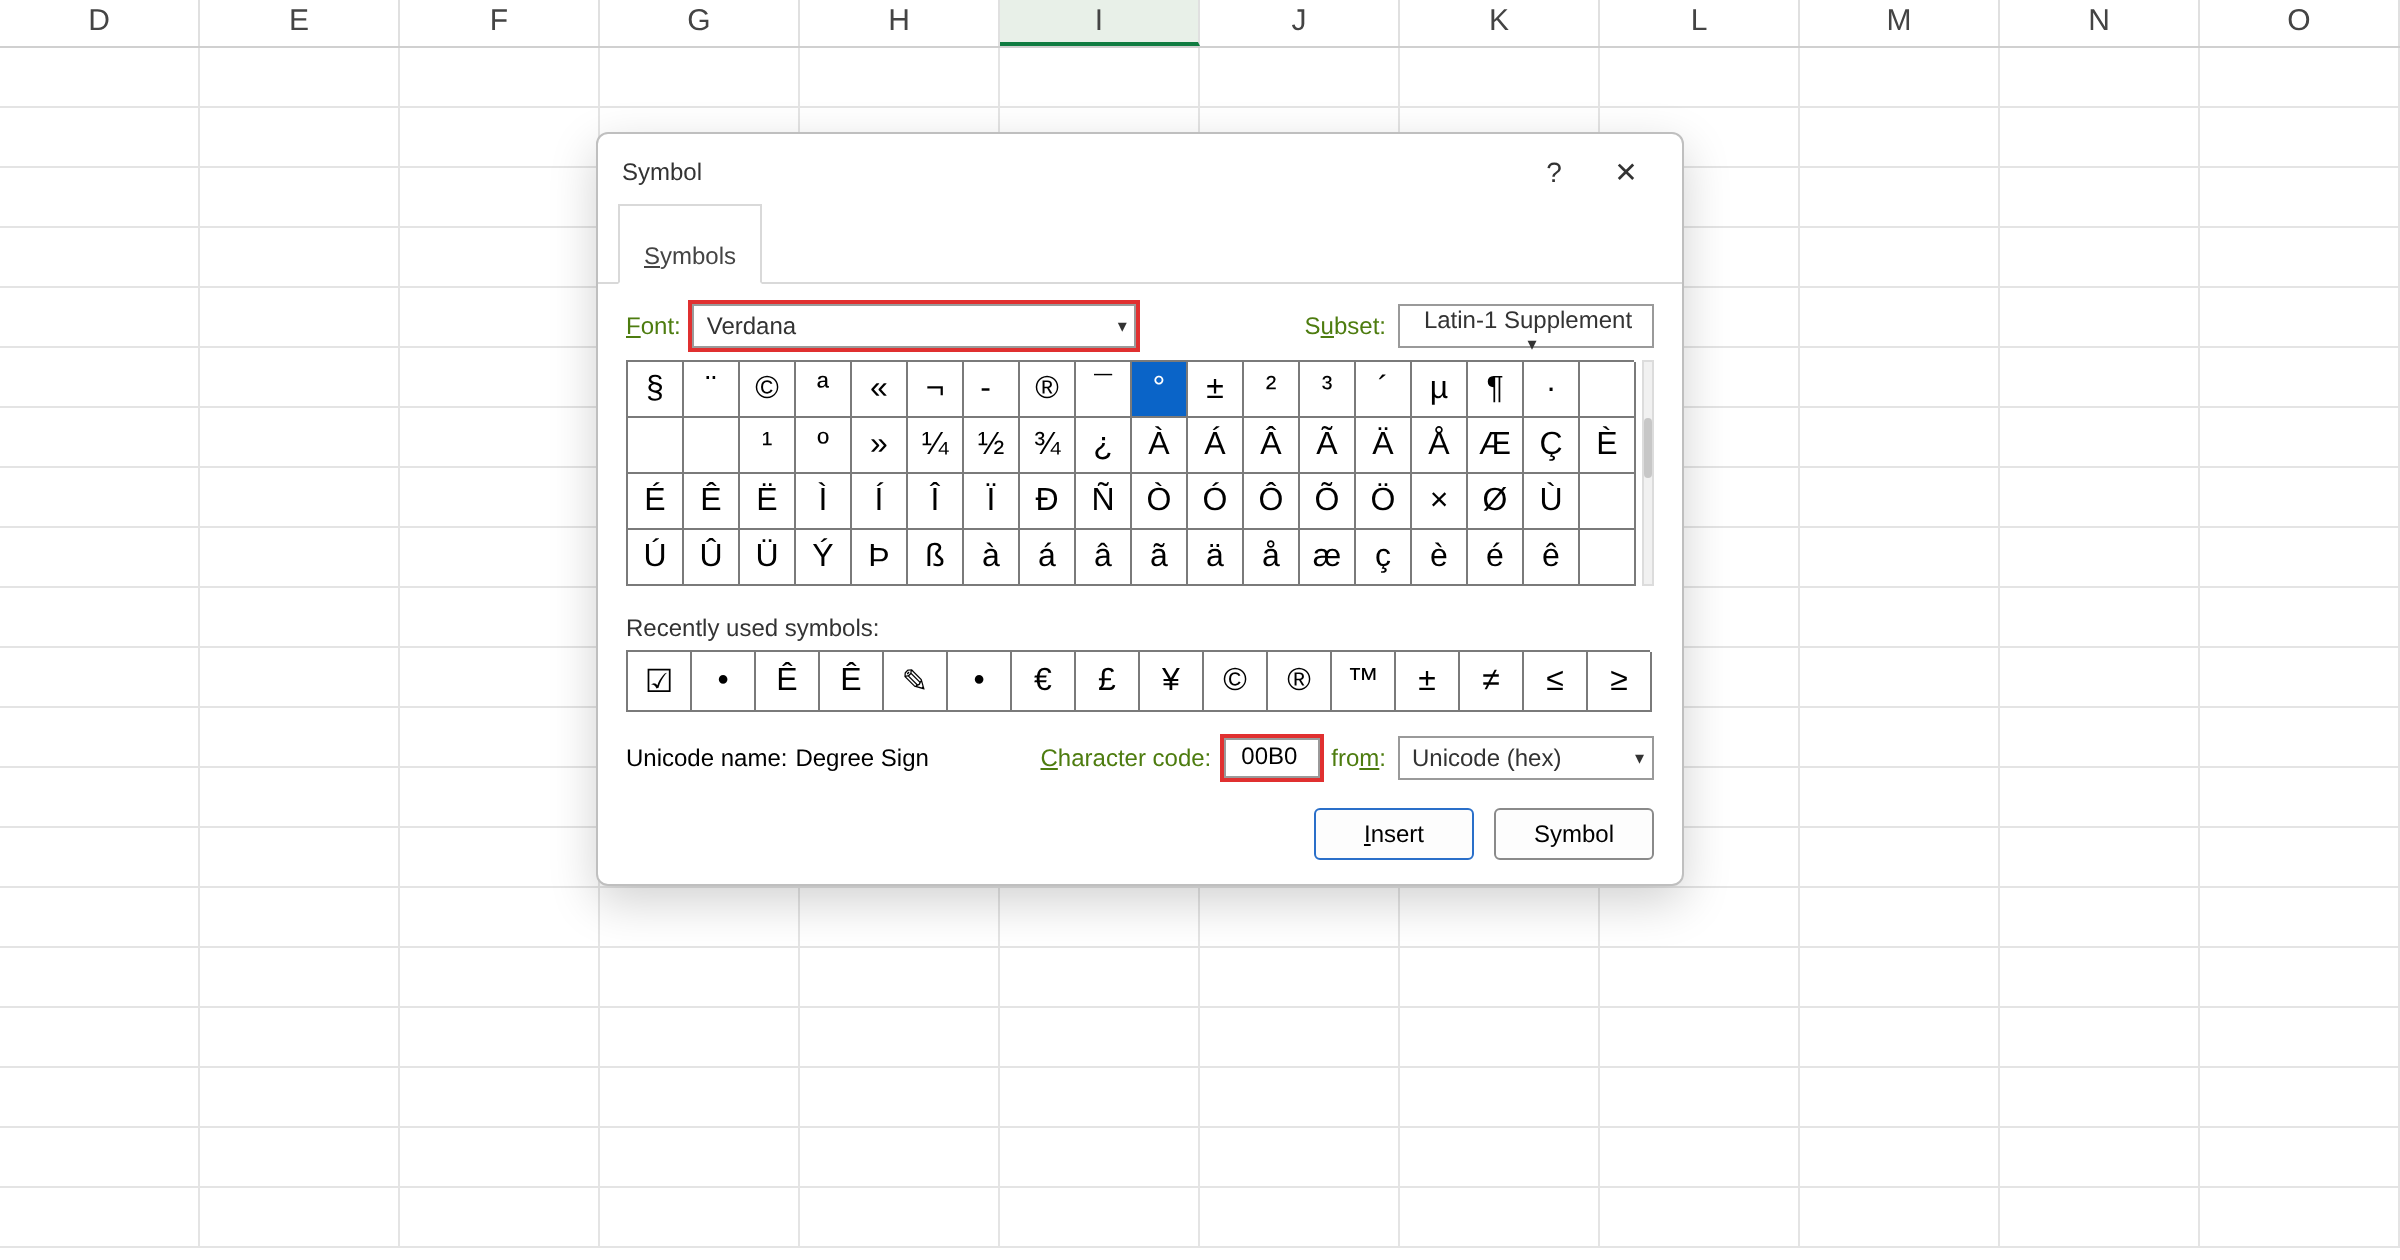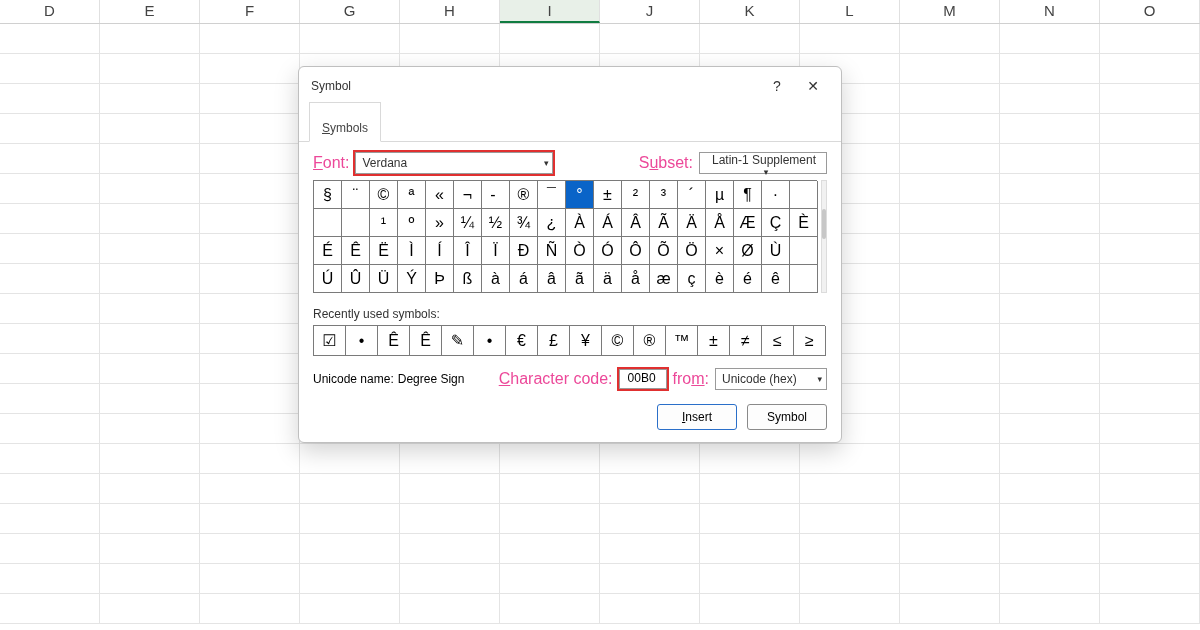--- a/index.html
+++ b/index.html
@@ -82,35 +82,35 @@
     top: 1px;
     background:#f4f4f4;
   }
   .tab.active {
     background:#fff;
     border-color:#d9d9d9;
     border-bottom: 1px solid #fff;
   }
   .dlg-body { padding: 10px 14px 12px; }
   .row-ctrl { display:flex; align-items:center; gap:6px; margin-bottom:6px; }
-  .lbl { font-size:16px; color:#ec4899; }
+  .lbl { font-size:12px; color:#4d7c0f; }
   .lbl .ul { text-decoration: underline; }
   .field {
     display:flex; align-items:center;
     border:1px solid #9a9a9a;
     background:#fff;
     height:22px;
     font-size:12px;
     padding: 0 4px 0 6px;
     color:#333;
   }
   .field .val { flex:1; }
   .chev { font-size:9px; color:#333; padding-left:4px; }
   .hl-red { outline: 2.5px solid #e03030; outline-offset: 0; }
-  .font-field { width: 198px; }
+  .font-field { width: 222px; }
   .subset-field { width: 128px; flex-direction: column; }
   .spacer { flex:1; }
   
   .grid-wrap { display:flex; gap:4px; margin-top:4px;}
   .sym-grid {
     border:1px solid #7a7a7a;
     border-right:none;
     border-bottom:none;
     display:grid;
     grid-template-columns: repeat(18, 28px);
@@ -158,21 +158,21 @@
   .meta-row {
     display:flex; align-items:center; gap:6px;
     margin-top:12px;
   }
   .uni-col { display:flex; flex-direction:row; gap:4px; font-size:12px; }
   .code-field {
     width:48px; height:20px;
     border:1px solid #9a9a9a;
     padding:1px 8px; font-size:12px;
   }
-  .from-field { width:112px; }
+  .from-field { width:128px; }
   .btn-row {
     display:flex; justify-content:flex-end; gap:10px;
     margin-top:14px;
   }
   .btn {
     min-width:80px; height:26px;
     border:1px solid #8a8a8a;
     background:#fdfdfd;
     border-radius:3px;
     display:flex;align-items:center;justify-content:center;

